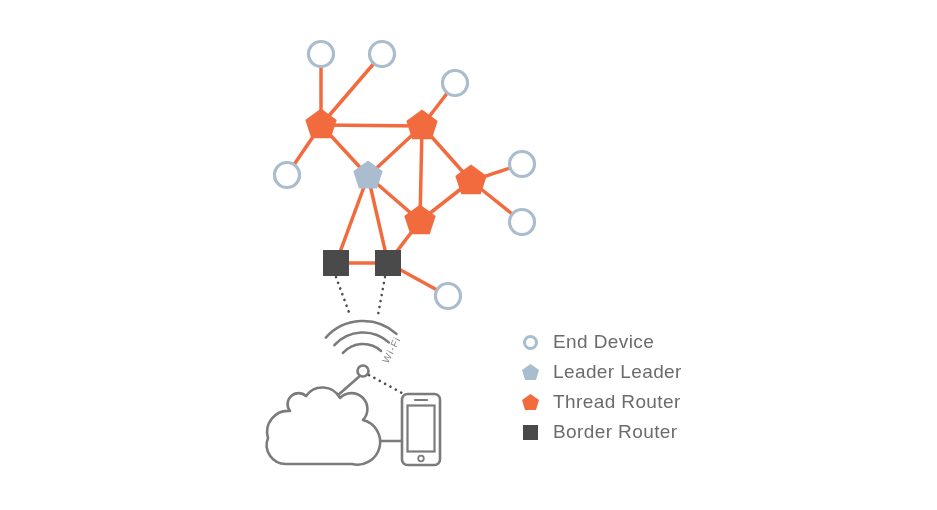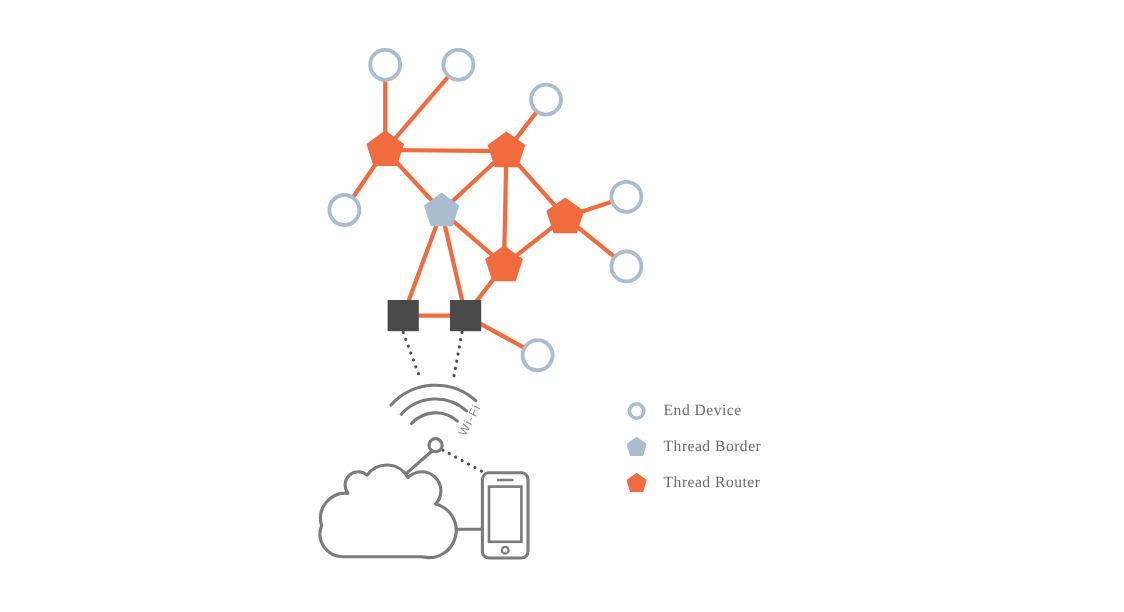--- a/index.html
+++ b/index.html
@@ -23,25 +23,24 @@
     height: 30px;
   }
   .li-icon {
     width: 31px;
     display: flex;
     justify-content: center;
     align-items: center;
   }
   .li-label {
     margin-left: 7px;
-    font-size: 13px;
+    font-size: 19px;
     letter-spacing: 0.4px;
     color: #6B6B6B;
     white-space: nowrap;
-    font-family: Liberation Serif, serif;
   }
   .circle-icon {
     width: 9px; height: 9px;
     border: 3px solid #A9BDCE;
     border-radius: 50%;
     background: #fff;
   }
   .pent-icon {
     width: 17px; height: 16px;
     clip-path: polygon(50% 0%, 100% 38%, 82% 100%, 18% 100%, 0% 38%);
@@ -120,22 +119,28 @@
     <div class="legend-row">
       <span class="li-icon">
           <span class="circle-icon"></span>
         </span>
       <span class="li-label">End Device</span>
     </div>
     <div class="legend-row">
       <span class="li-icon">
           <span class="pent-icon pent-leader"></span>
         </span>
-      <span class="li-label">Thread Border</span>
+      <span class="li-label">Leader Leader</span>
     </div>
     <div class="legend-row">
       <span class="li-icon">
           <span class="pent-icon pent-router"></span>
         </span>
       <span class="li-label">Thread Router</span>
     </div>
+    <div class="legend-row">
+      <span class="li-icon">
+          <span class="square-icon"></span>
+        </span>
+      <span class="li-label">Border Router</span>
+    </div>
   </div>
 </div>
 
 </body></html>

